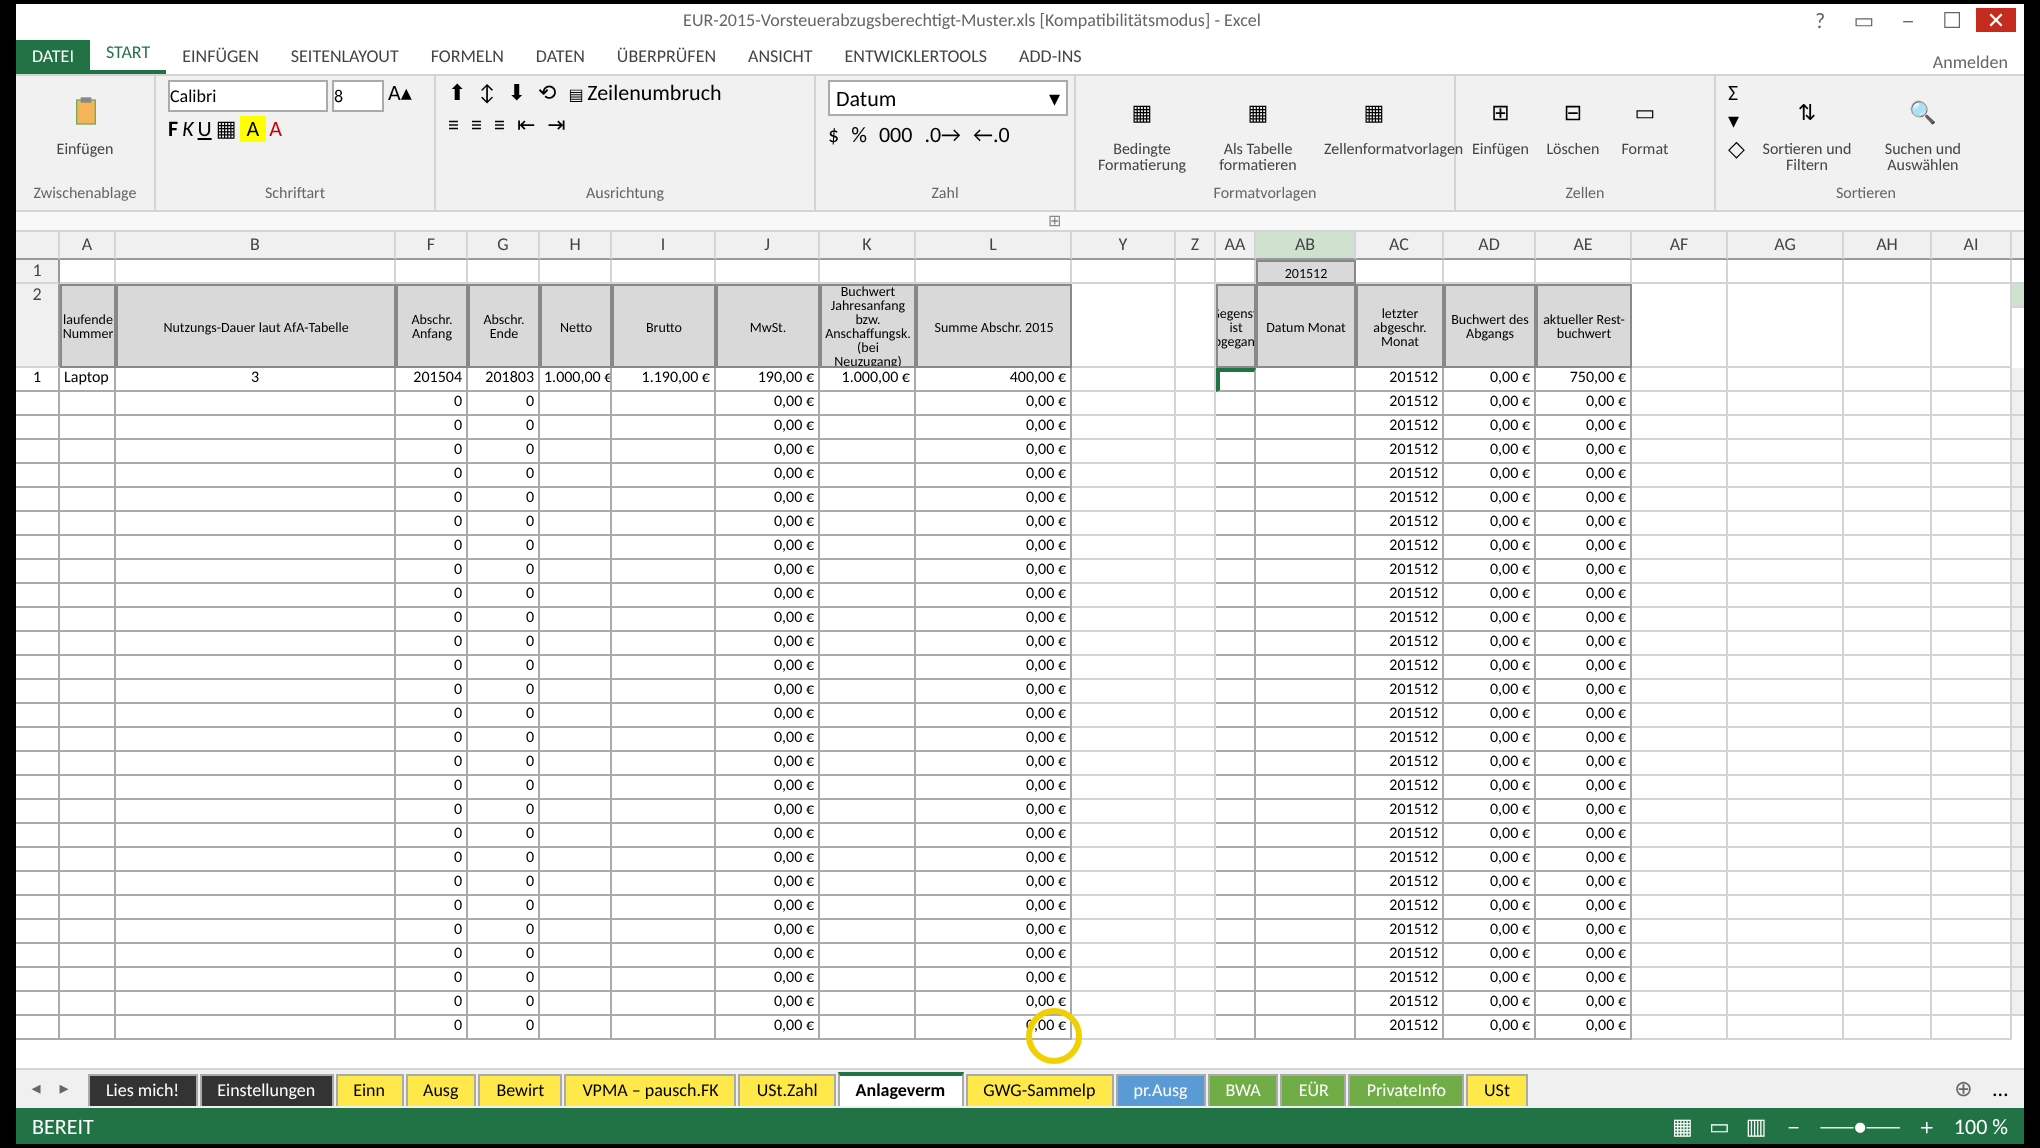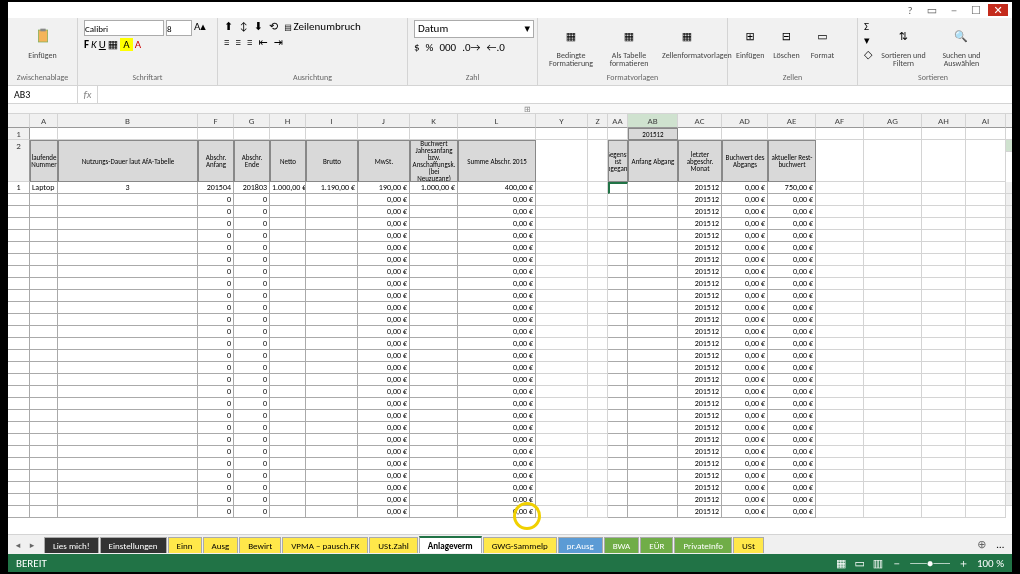--- a/index.html
+++ b/index.html
@@ -50,37 +50,51 @@
 .sheetTab.blue{background:#5b9bd5;color:#fff}
 .sheetTab.green{background:#70ad47;color:#fff}
 .sheetTab.active{background:#fff;font-weight:bold;border-top:2px solid #217346}
 .tabs .scroll{flex:1;display:flex;overflow:hidden;align-items:flex-end}
 .status{height:18px;background:#217346;color:#fff;display:flex;align-items:center;padding:0 8px;font-size:9px;justify-content:space-between}
 .status .views{display:flex;gap:8px;align-items:center}
 .icosvg{width:16px;height:16px}
 .fontsel{display:flex;gap:2px;margin-bottom:2px}
 .fontsel select,.fontsel input{font-size:9px;height:16px;border:1px solid #ababab;background:#fff}
 .cursor-ring{position:absolute;width:28px;height:28px;border:3px solid #f0d000;border-radius:50%;pointer-events:none;left:505px;top:398px}
-.drop{width:120px;height:18px;border:1px solid #ababab;background:#fff;font-size:9px;padding:1px 3px;display:flex;justify-content:space-between;}
+.drop{width:120px;height:18px;border:1px solid #ababab;background:#fff;font-size:9px;padding:1px 3px;display:flex;justify-content:space-between;align-items:center}
 </style>
 </head>
 <body>
 
 <div class="app">
 <div class="titlebar">
  <div style="width:60px"></div>
+ <div class="title">EUR-2015-Vorsteuerabzugsberechtigt-Muster.xls [Kompatibilitätsmodus] - Excel</div>
  <div class="ctrls">
   <div>?</div>
   <div>▭</div>
   <div>－</div>
   <div>☐</div>
   <div class="close">✕</div>
  </div>
 </div>
 
+<div class="menubar">
+ <div class="tab file">DATEI</div>
+ <div class="tab active">START</div>
+ <div class="tab">EINFÜGEN</div>
+ <div class="tab">SEITENLAYOUT</div>
+ <div class="tab">FORMELN</div>
+ <div class="tab">DATEN</div>
+ <div class="tab">ÜBERPRÜFEN</div>
+ <div class="tab">ANSICHT</div>
+ <div class="tab">ENTWICKLERTOOLS</div>
+ <div class="tab">ADD-INS</div>
+ <div class="login">Anmelden</div>
+</div>
 
 <div class="ribbon">
  <div class="rgroup" style="width:70px">
   <div class="rbtn big">
    <div class="ico">
             <svg class="icosvg" viewBox="0 0 24 24">
               <rect x="5" y="3" width="14" height="18" fill="#f4b459" stroke="#7a5"></rect>
               <rect x="8" y="1" width="8" height="4" fill="#888"></rect>
             </svg>
           </div>
@@ -188,25 +202,20 @@
           </div>
    <div class="rbtn big">
             <div class="ico">🔍</div>
             <div class="txt">Suchen und Auswählen</div>
           </div>
   </div>
   <div class="lbl">Sortieren</div>
  </div>
 </div>
 
-<div class="nameBox">
- <div class="cell">AB3</div>
- <div class="fx">fx</div>
- <div class="formula"></div>
-</div>
 
 <div class="sheet">
 <div style="height:10px;border-bottom:1px solid #d4d4d4;background:#f8f8f8;position:relative">
  <span style="position:absolute;left:516px;font-size:8px;color:#888">⊞</span>
 </div>
 <div class="grid" id="grid">
         <div class="colhdr"></div>
         <div class="colhdr ">A</div>
         <div class="colhdr ">B</div>
         <div class="colhdr ">F</div>
@@ -256,21 +265,21 @@
         <div class="thdr">Abschr. Anfang</div>
         <div class="thdr">Abschr. Ende</div>
         <div class="thdr">Netto</div>
         <div class="thdr">Brutto</div>
         <div class="thdr">MwSt.</div>
         <div class="thdr">Buchwert Jahresanfang bzw. Anschaffungsk. (bei Neuzugang)</div>
         <div class="thdr">Summe Abschr. 2015</div>
         <div class="cell2" style="height:42px"></div>
         <div class="cell2" style="height:42px"></div>
         <div class="thdr">Gegenst. ist abgegang.</div>
-        <div class="thdr">Anfang Abgang</div>
+        <div class="thdr">Datum Monat</div>
         <div class="thdr">letzter abgeschr. Monat</div>
         <div class="thdr">Buchwert des Abgangs</div>
         <div class="thdr">aktueller Rest-buchwert</div>
         <div class="cell2" style="height:42px"></div>
         <div class="cell2" style="height:42px"></div>
         <div class="cell2" style="height:42px"></div>
         <div class="cell2" style="height:42px"></div>
         <div class="rowhdr sel">3</div>
         <div class="cell2 c " style="border-right:1px solid #aaa;border-bottom:1px solid #aaa">1</div>
         <div class="cell2  " style="border-right:1px solid #aaa;border-bottom:1px solid #aaa">Laptop</div>

